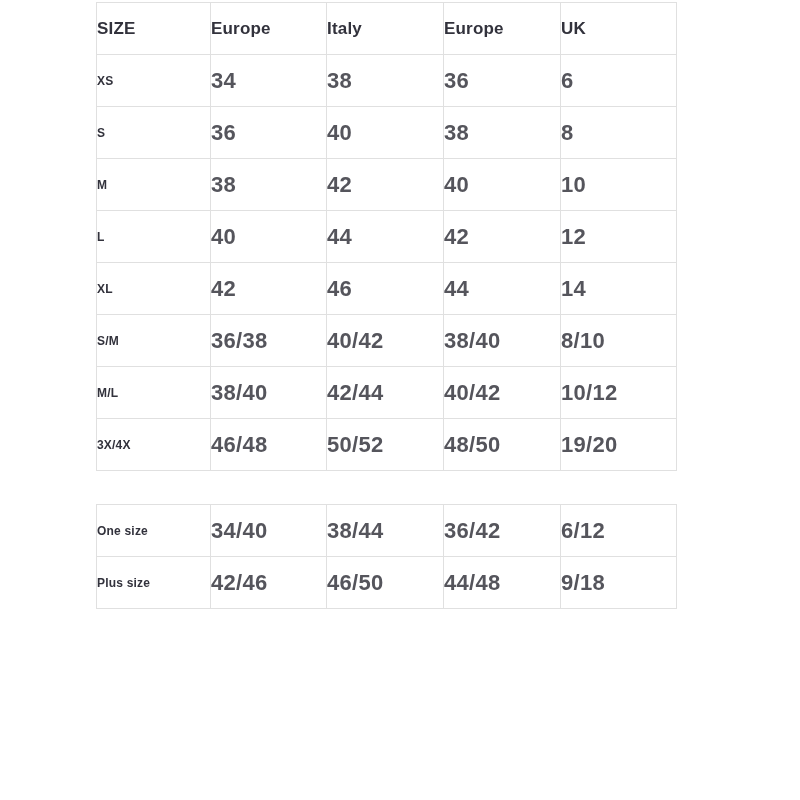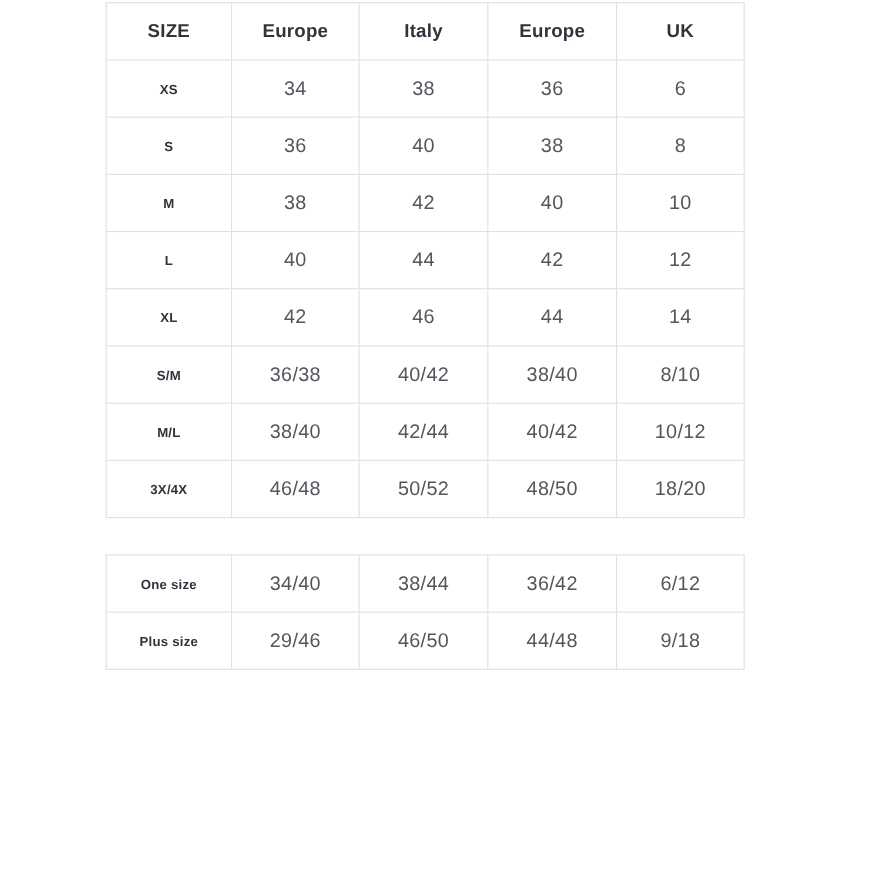--- a/index.html
+++ b/index.html
@@ -28,40 +28,40 @@
     border-collapse: collapse;
     table-layout: fixed;
     width: 581px;
     background: var(--page_bg);
   }
   table.size-table th,
   table.size-table td {
     border: 1px solid var(--border);
     height: 52px;
     padding: 0;
-    text-align: center;
+    text-align: left;
     vertical-align: middle;
     overflow: hidden;
     white-space: nowrap;
   }
   thead th.col-header {
     font-size: 17px;
     font-weight: 700;
     color: var(--header_text);
     letter-spacing: 0.2px;
   }
   th.row-label {
     font-size: 12px;
     font-weight: 700;
     color: var(--header_text);
     letter-spacing: 0.2px;
   }
   td.value-cell {
-    font-size: 18px;
-    font-weight: 400;
+    font-size: 22px;
+    font-weight: 700;
     color: var(--cell_text);
     letter-spacing: 0.3px;
   }
   table.secondary {
     margin-top: 33px;
   }
 </style>
 </head>
 <body>
 
@@ -132,21 +132,21 @@
           <td class="value-cell">38/40</td>
           <td class="value-cell">42/44</td>
           <td class="value-cell">40/42</td>
           <td class="value-cell">10/12</td>
         </tr>
         <tr>
           <th class="row-label">3X/4X</th>
           <td class="value-cell">46/48</td>
           <td class="value-cell">50/52</td>
           <td class="value-cell">48/50</td>
-          <td class="value-cell">18/20</td>
+          <td class="value-cell">19/20</td>
         </tr>
       </tbody>
   </table>
 
   <table class="size-table secondary">
     <colgroup>
       <col style="width:114px">
         <col style="width:116px">
         <col style="width:117px">
         <col style="width:117px">
@@ -155,21 +155,21 @@
     <tbody>
         <tr>
           <th class="row-label">One size</th>
           <td class="value-cell">34/40</td>
           <td class="value-cell">38/44</td>
           <td class="value-cell">36/42</td>
           <td class="value-cell">6/12</td>
         </tr>
         <tr>
           <th class="row-label">Plus size</th>
-          <td class="value-cell">29/46</td>
+          <td class="value-cell">42/46</td>
           <td class="value-cell">46/50</td>
           <td class="value-cell">44/48</td>
           <td class="value-cell">9/18</td>
         </tr>
       </tbody>
   </table>
 
 </div>
 
 </body></html>

